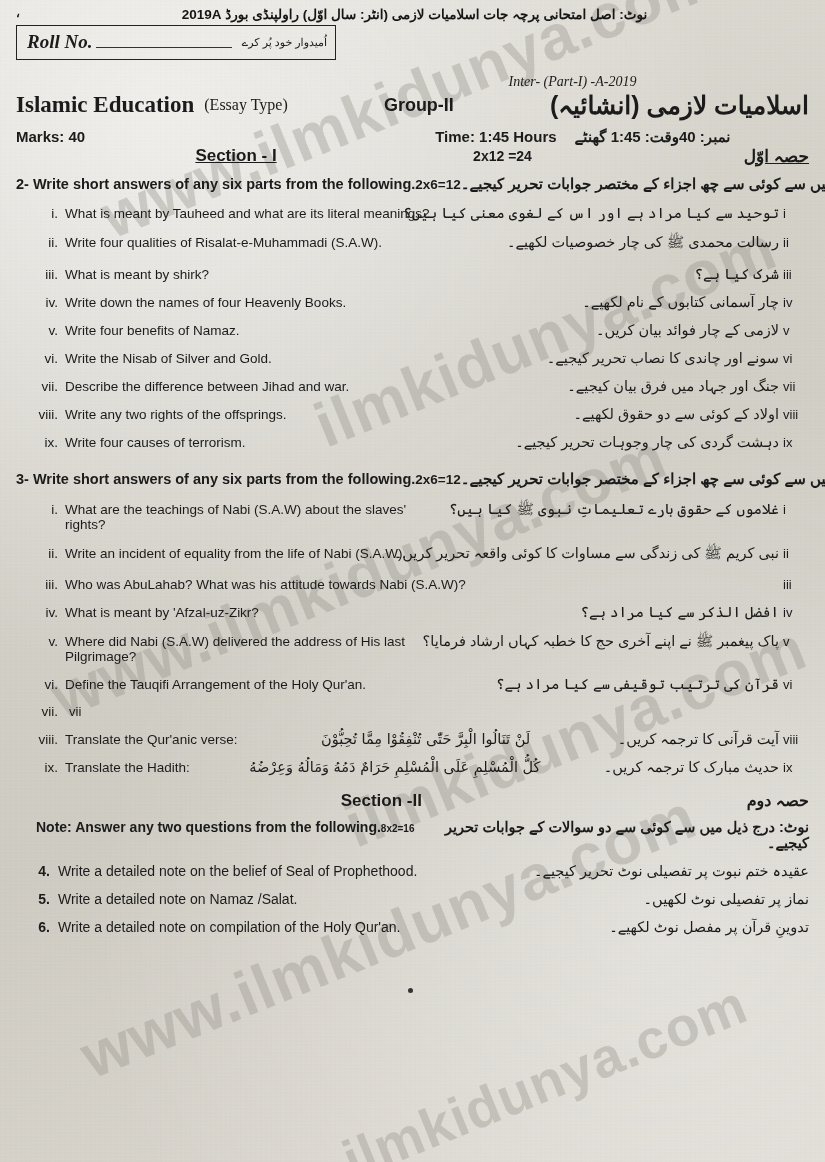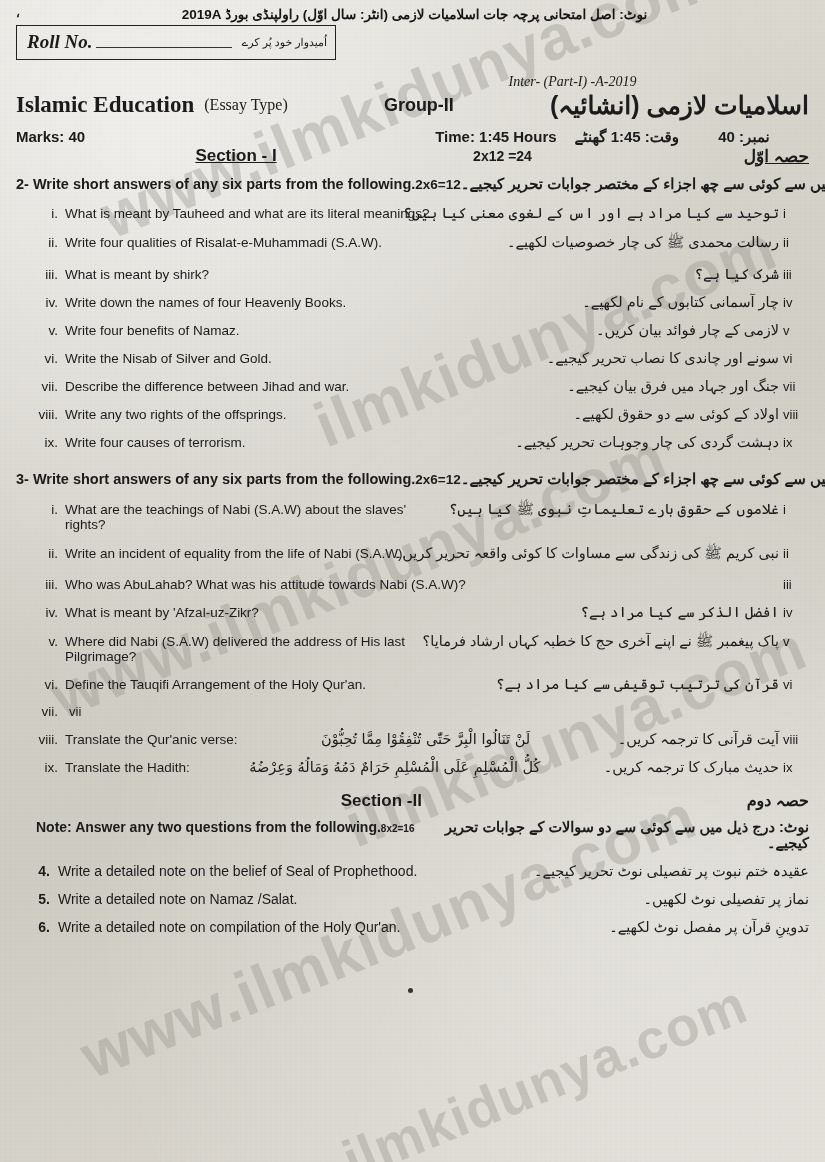--- a/index.html
+++ b/index.html
@@ -159,21 +159,21 @@
   .marks-row {
     display: flex;
     align-items: center;
     margin-top: 8px;
     font-size: 15px;
     font-weight: bold;
   }
   .marks-row .marks { width: 150px; }
   .marks-row .time { flex: 1; text-align: right; }
   .marks-row .time-ur { direction: rtl; margin-left: 18px; font-weight: bold; text-align: right; }
-  .marks-row .marks-ur { direction: rtl; text-align: center; width: 130px; }
+  .marks-row .marks-ur { direction: rtl; text-align: left; width: 130px; }
 
   
   .section-row {
     display: flex;
     align-items: center;
   }
   .section-row .sec-spacer { width: 120px; }
   .section-en {
     font-size: 17px;
     font-weight: bold;

